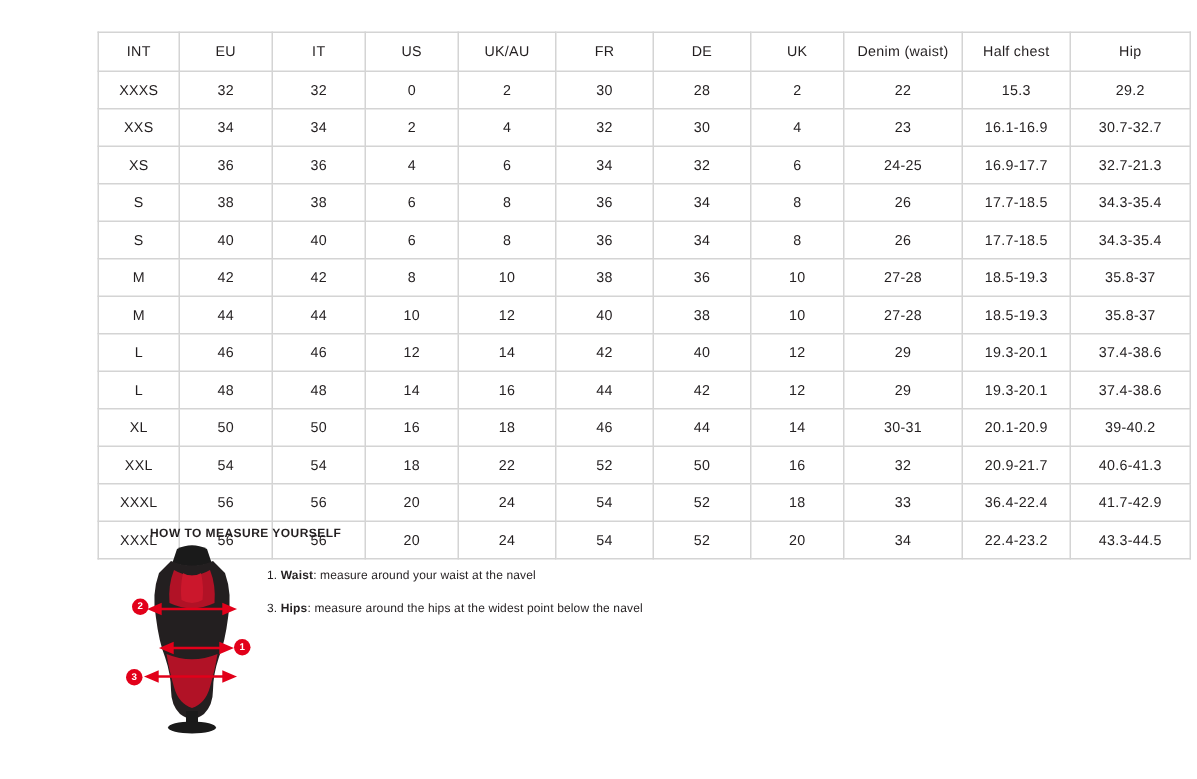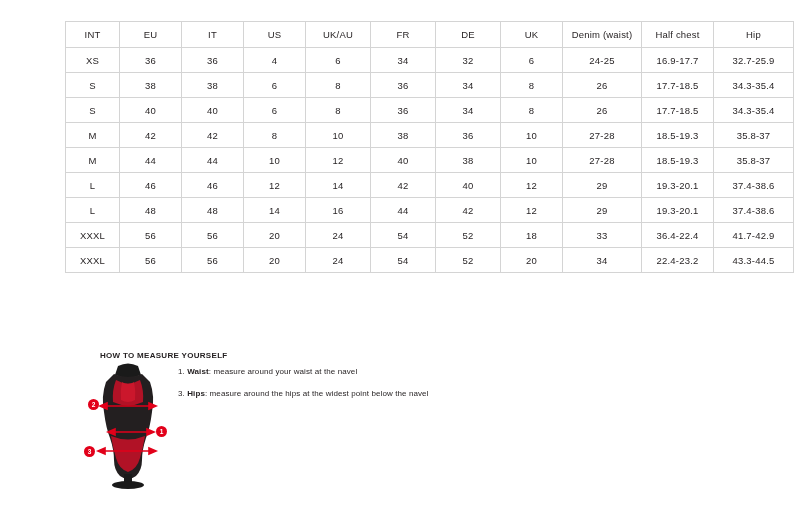--- a/index.html
+++ b/index.html
@@ -71,21 +71,21 @@
     top: 351px;
     font-size: 8px;
     font-weight: bold;
     letter-spacing: .3px;
     color: #231f20;
     margin-left: 35px;
   }
   .measure-list {
     position: absolute;
     left: 178px;
-    top: 366px;
+    top: 378px;
     width: 420px;
   }
   .measure-item {
     font-size: 8px;
     line-height: 11px;
     margin-bottom: 11px;
     color: #231f20;
     letter-spacing: .1px;
   }
   .measure-item b {
@@ -148,31 +148,57 @@
           <td>FR</td>
           <td>DE</td>
           <td>UK</td>
           <td class="left-pad">Denim (waist)</td>
           <td class="left-pad">Half chest</td>
           <td class="left-pad">Hip</td>
         </tr>
       </thead>
       <tbody>
         <tr>
+          <td>XXXS</td>
+          <td>32</td>
+          <td>32</td>
+          <td>0</td>
+          <td>2</td>
+          <td>30</td>
+          <td>28</td>
+          <td>2</td>
+          <td class="left-pad">22</td>
+          <td class="left-pad">15.3</td>
+          <td class="left-pad">29.2</td>
+        </tr>
+        <tr>
+          <td>XXS</td>
+          <td>34</td>
+          <td>34</td>
+          <td>2</td>
+          <td>4</td>
+          <td>32</td>
+          <td>30</td>
+          <td>4</td>
+          <td class="left-pad">23</td>
+          <td class="left-pad">16.1-16.9</td>
+          <td class="left-pad">30.7-32.7</td>
+        </tr>
+        <tr>
           <td>XS</td>
           <td>36</td>
           <td>36</td>
           <td>4</td>
           <td>6</td>
           <td>34</td>
           <td>32</td>
           <td>6</td>
           <td class="left-pad">24-25</td>
           <td class="left-pad">16.9-17.7</td>
-          <td class="left-pad">32.7-25.9</td>
+          <td class="left-pad">32.7-21.3</td>
         </tr>
         <tr>
           <td>S</td>
           <td>38</td>
           <td>38</td>
           <td>6</td>
           <td>8</td>
           <td>36</td>
           <td>34</td>
           <td>8</td>
@@ -239,20 +265,46 @@
           <td>14</td>
           <td>16</td>
           <td>44</td>
           <td>42</td>
           <td>12</td>
           <td class="left-pad">29</td>
           <td class="left-pad">19.3-20.1</td>
           <td class="left-pad">37.4-38.6</td>
         </tr>
         <tr>
+          <td>XL</td>
+          <td>50</td>
+          <td>50</td>
+          <td>16</td>
+          <td>18</td>
+          <td>46</td>
+          <td>44</td>
+          <td>14</td>
+          <td class="left-pad">30-31</td>
+          <td class="left-pad">20.1-20.9</td>
+          <td class="left-pad">39-40.2</td>
+        </tr>
+        <tr>
+          <td>XXL</td>
+          <td>54</td>
+          <td>54</td>
+          <td>18</td>
+          <td>22</td>
+          <td>52</td>
+          <td>50</td>
+          <td>16</td>
+          <td class="left-pad">32</td>
+          <td class="left-pad">20.9-21.7</td>
+          <td class="left-pad">40.6-41.3</td>
+        </tr>
+        <tr>
           <td>XXXL</td>
           <td>56</td>
           <td>56</td>
           <td>20</td>
           <td>24</td>
           <td>54</td>
           <td>52</td>
           <td>18</td>
           <td class="left-pad">33</td>
           <td class="left-pad">36.4-22.4</td>

